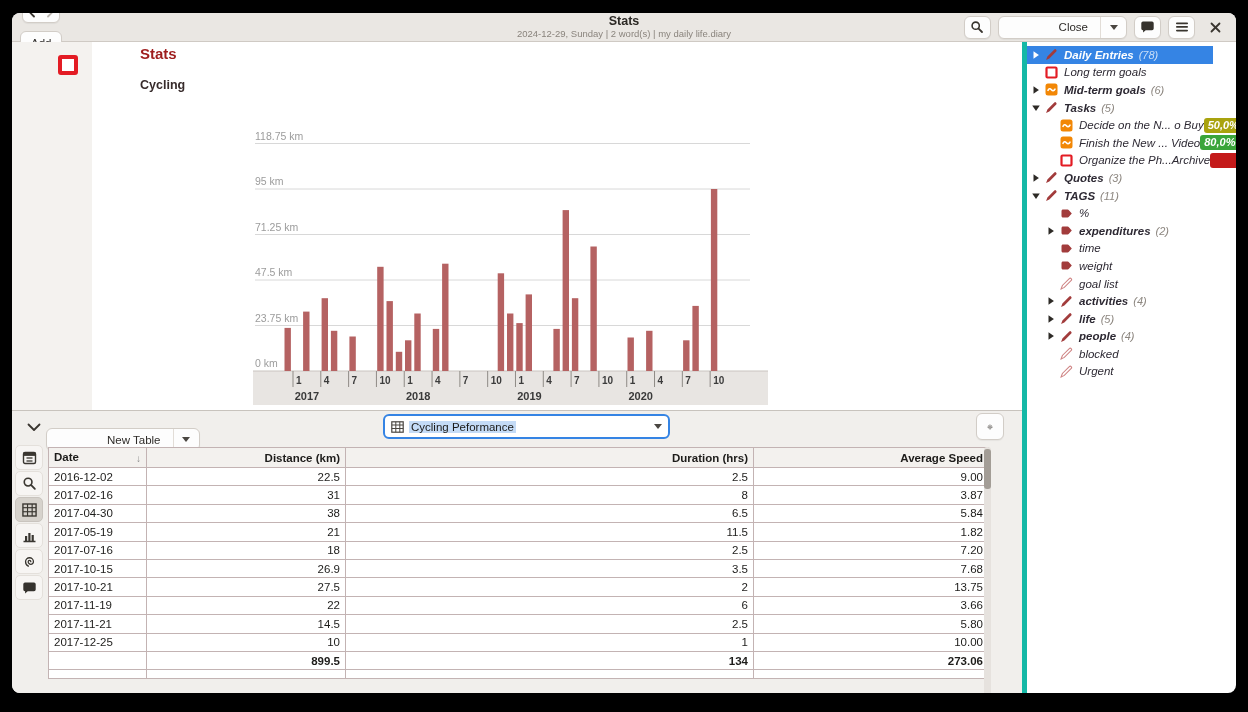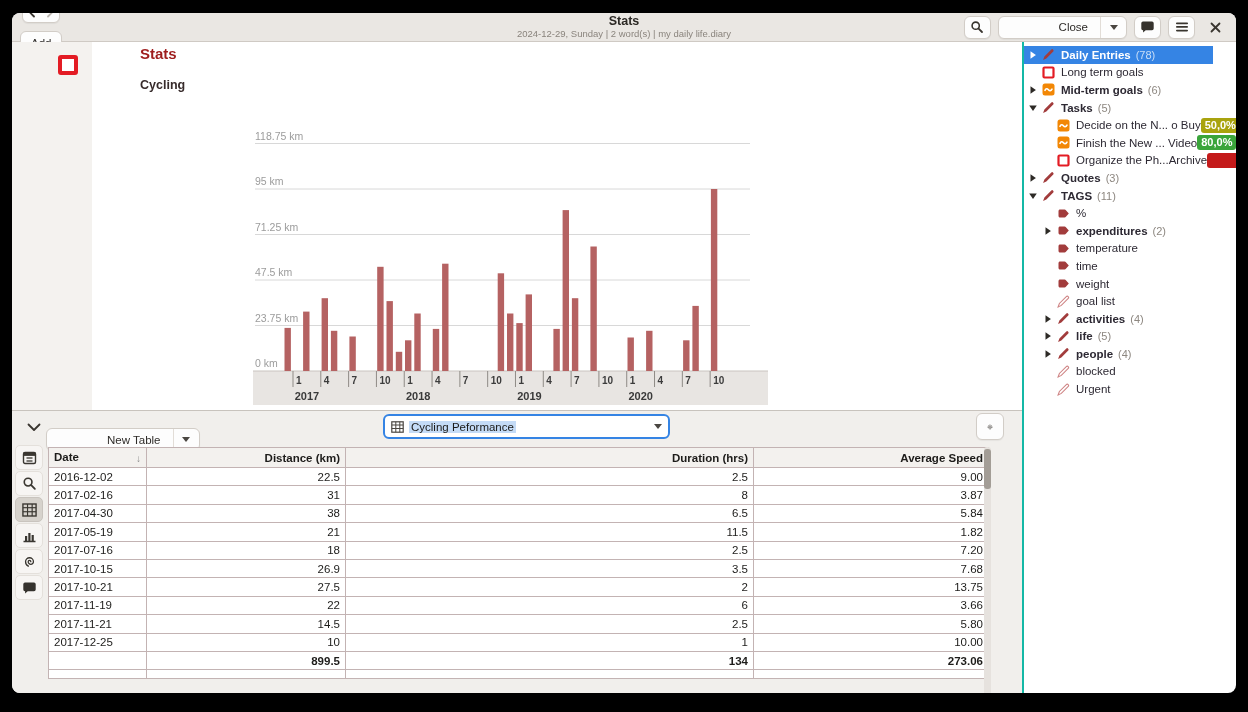--- a/index.html
+++ b/index.html
@@ -25,21 +25,21 @@
   .iconbtn{width:27px;padding:0;}
   .flatbtn{background:transparent;border:none;box-shadow:none;width:26px;height:23px;
     display:flex;align-items:center;justify-content:center;border-radius:6px;}
   .tb-center{position:absolute;left:50%;top:0;transform:translateX(-50%);text-align:center;width:480px;}
   .wtitle{font-size:12.5px;font-weight:bold;color:#2c2925;margin-top:1px;line-height:14px;}
   .wsub{font-size:9.5px;color:#8a847d;line-height:11px;text-align:center;}
   .carat{width:0;height:0;border-left:4px solid transparent;border-right:4px solid transparent;
     border-top:5px solid #4a4641;}
   
   .sidebar{position:absolute;left:1010px;top:29px;width:191px;height:651px;background:#fff;
-    border-left:2px solid #14b8a6;padding-top:4px;}
+    border-left:5px solid #14b8a6;padding-top:4px;font-style:italic;}
   .editor-region{position:absolute;left:0;top:29px;width:1010px;height:368px;background:#fff;}
   .gutter{position:absolute;left:0;top:0;width:80px;height:368px;background:#f4f2ef;}
   .red-square{position:absolute;left:46px;top:13px;width:20px;height:20px;border:4px solid #e31c24;
     border-radius:3px;background:#fff;}
   .editor{position:absolute;left:80px;top:0;width:930px;height:368px;}
   .ed-h1{position:absolute;left:48px;top:3px;font-size:15px;font-weight:bold;color:#9e1c1c;}
   .ed-h2{position:absolute;left:48px;top:36px;font-size:12.5px;font-weight:bold;color:#372b2b;}
   #chart-svg{position:absolute;left:161px;top:73px;}
   .ylab{font-size:10.5px;fill:#9c9c9c;}
   .mlab{font-size:10px;font-weight:bold;fill:#3c3c3c;}
@@ -537,38 +537,29 @@
         <span class="tlabel">expenditures</span>
         <span class="tcount">(2)</span>
       </div>
       <div class="trow lvl1">
         <span class="texp"></span>
         <span class="tico">
           <svg width="13" height="13" viewBox="0 0 13 12">
             <path d="M1.5 3.6 C1.5 2.8 2.2 2.1 3 2.1 H7.6 C8.1 2.1 8.6 2.3 8.9 2.7 L11.8 6 L8.9 9.3 C8.6 9.7 8.1 9.9 7.6 9.9 H3 C2.2 9.9 1.5 9.2 1.5 8.4 Z" fill="#a23c3c"></path>
           </svg>
         </span>
-        <span class="tlabel">temperature</span>
+        <span class="tlabel">time</span>
       </div>
       <div class="trow lvl1">
         <span class="texp"></span>
         <span class="tico">
           <svg width="13" height="13" viewBox="0 0 13 12">
             <path d="M1.5 3.6 C1.5 2.8 2.2 2.1 3 2.1 H7.6 C8.1 2.1 8.6 2.3 8.9 2.7 L11.8 6 L8.9 9.3 C8.6 9.7 8.1 9.9 7.6 9.9 H3 C2.2 9.9 1.5 9.2 1.5 8.4 Z" fill="#a23c3c"></path>
           </svg>
         </span>
-        <span class="tlabel">time</span>
-      </div>
-      <div class="trow lvl1">
-        <span class="texp"></span>
-        <span class="tico">
-          <svg width="13" height="13" viewBox="0 0 13 12">
-            <path d="M1.5 3.6 C1.5 2.8 2.2 2.1 3 2.1 H7.6 C8.1 2.1 8.6 2.3 8.9 2.7 L11.8 6 L8.9 9.3 C8.6 9.7 8.1 9.9 7.6 9.9 H3 C2.2 9.9 1.5 9.2 1.5 8.4 Z" fill="#a23c3c"></path>
-          </svg>
-        </span>
         <span class="tlabel">weight</span>
       </div>
       <div class="trow lvl1">
         <span class="texp"></span>
         <span class="tico">
           <svg width="13" height="13" viewBox="0 0 12 12">
             <path d="M1 11 L2.2 7.8 L8.6 1.4 Q9.4 0.6 10.3 1.5 Q11.2 2.4 10.4 3.2 L4 9.6 Z" fill="#fff" stroke="#cf8585" stroke-width="1"></path>
           </svg>
         </span>
         <span class="tlabel">goal list</span>

